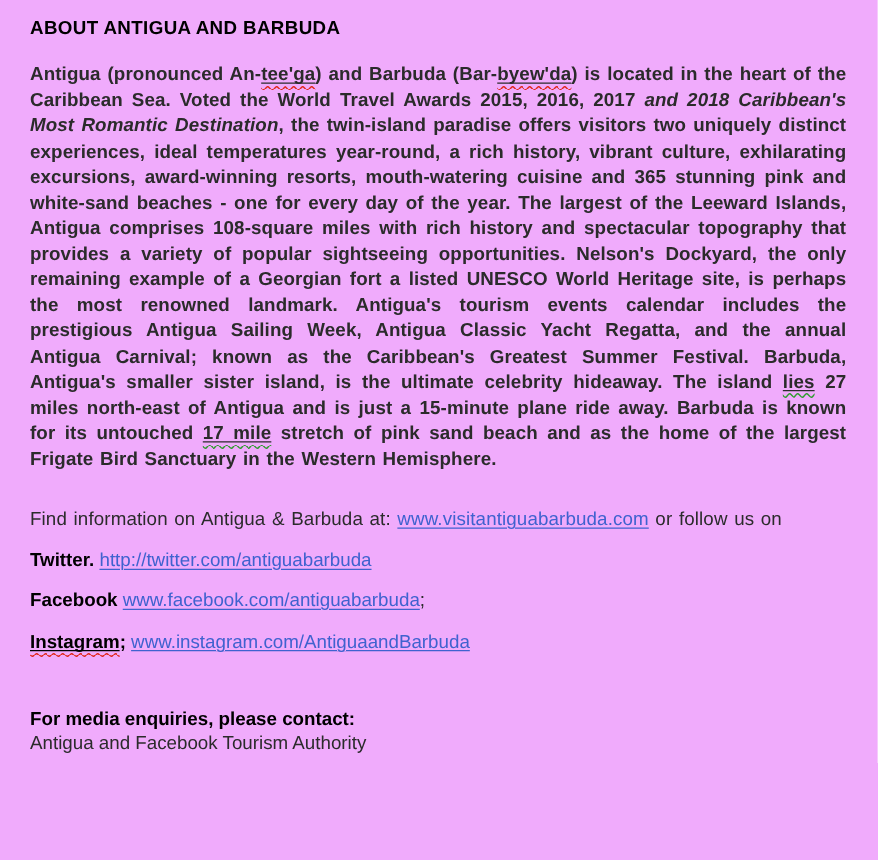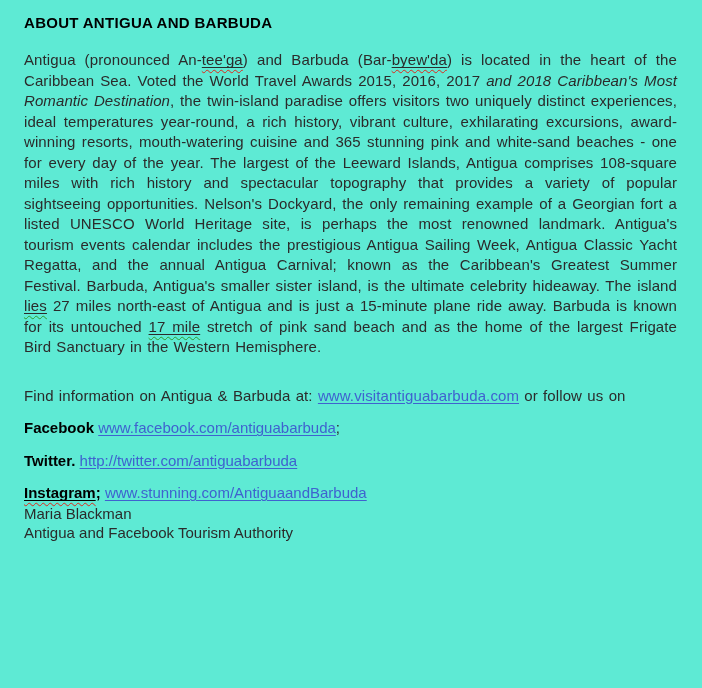--- a/index.html
+++ b/index.html
@@ -12,39 +12,39 @@
     height: 688px;
     overflow: hidden;
     font-family: "Liberation Sans", "DejaVu Sans", sans-serif;
     color: #2b2b2b;
   }
   .page {
     box-sizing: border-box;
     width: 702px;
     height: 688px;
     padding: 14px 25px 0 24px;
-    background: #5eead4;
+    background: #f0abfc;
   }
   .doc-title {
     font-size: 15px;
     font-weight: 700;
     color: #000000;
     letter-spacing: 0.3px;
     margin: 0;
     line-height: 17px;
   }
   .para {
     font-size: 15px;
     line-height: 20.5px;
     text-align: justify;
     letter-spacing: 0.1px;
     word-spacing: 1px;
     margin: 0;
   }
-  .para.about { margin-top: 19px; }
+  .para.about { margin-top: 19px; font-weight: bold; }
   .para.findinfo { margin-top: 28px; }
   .social-line {
     font-size: 15px;
     line-height: 20.5px;
     margin: 12px 0 0 0;
   }
   .bold {
     font-weight: 700;
     color: #000000;
   }
@@ -90,23 +90,23 @@
 <body>
 
 <div class="page">
 
   <h1 class="doc-title">ABOUT ANTIGUA AND BARBUDA</h1>
 
   <p class="para about"><span>Antigua (pronounced An-</span><span class="u"><span class="sq-red">tee'ga</span></span><span>) and Barbuda (Bar-</span><span class="u"><span class="sq-red">byew'da</span></span><span>) is located in the heart of the Caribbean Sea. Voted the World Travel Awards 2015, 2016, 2017 </span><span class="italic">and 2018 Caribbean's Most Romantic Destination</span><span>, the twin-island paradise offers visitors two uniquely distinct experiences, ideal temperatures year-round, a rich history, vibrant culture, exhilarating excursions, award-winning resorts, mouth-watering cuisine and 365 stunning pink and white-sand beaches - one for every day of the year. The largest of the Leeward Islands, Antigua comprises 108-square miles with rich history and spectacular topography that provides a variety of popular sightseeing opportunities. Nelson's Dockyard, the only remaining example of a Georgian fort a listed UNESCO World Heritage site, is perhaps the most renowned landmark. Antigua's tourism events calendar includes the prestigious Antigua Sailing Week, Antigua Classic Yacht Regatta, and the annual Antigua Carnival; known as the Caribbean's Greatest Summer Festival. Barbuda, Antigua's smaller sister island, is the ultimate celebrity hideaway. The island </span><span class="u"><span class="sq-green">lies</span></span><span> 27 miles north-east of Antigua and is just a 15-minute plane ride away. Barbuda is known for its untouched </span><span class="u"><span class="sq-green">17 mile</span></span><span> stretch of pink sand beach and as the home of the largest Frigate Bird Sanctuary in the Western Hemisphere.</span></p>
 
   <p class="para findinfo"><span>Find information on Antigua &amp; Barbuda at: </span><a class="link">www.visitantiguabarbuda.com</a><span> or follow us on</span></p>
 
+  <p class="social-line"><span class="bold">Twitter</span><span class="bold">. </span><a class="link">http://twitter.com/antiguabarbuda</a></p>
+
   <p class="social-line"><span class="bold">Facebook</span><span> </span><a class="link">www.facebook.com/antiguabarbuda</a><span>;</span></p>
 
-  <p class="social-line"><span class="bold">Twitter</span><span class="bold">. </span><a class="link">http://twitter.com/antiguabarbuda</a></p>
+  <p class="social-line"><span class="bold u"><span class="sq-red">Instagram</span></span><span class="bold">; </span><a class="link">www.instagram.com/AntiguaandBarbuda</a></p>
 
-  <p class="social-line"><span class="bold u"><span class="sq-red">Instagram</span></span><span class="bold">; </span><a class="link">www.stunning.com/AntiguaandBarbuda</a></p>
-
-  <p class="contact-line">Maria Blackman</p>
+  <p class="contact-heading">For media enquiries, please contact:</p>
   <p class="contact-line">Antigua and Facebook Tourism Authority</p>
 
 
 </div>
 
 </body></html>

